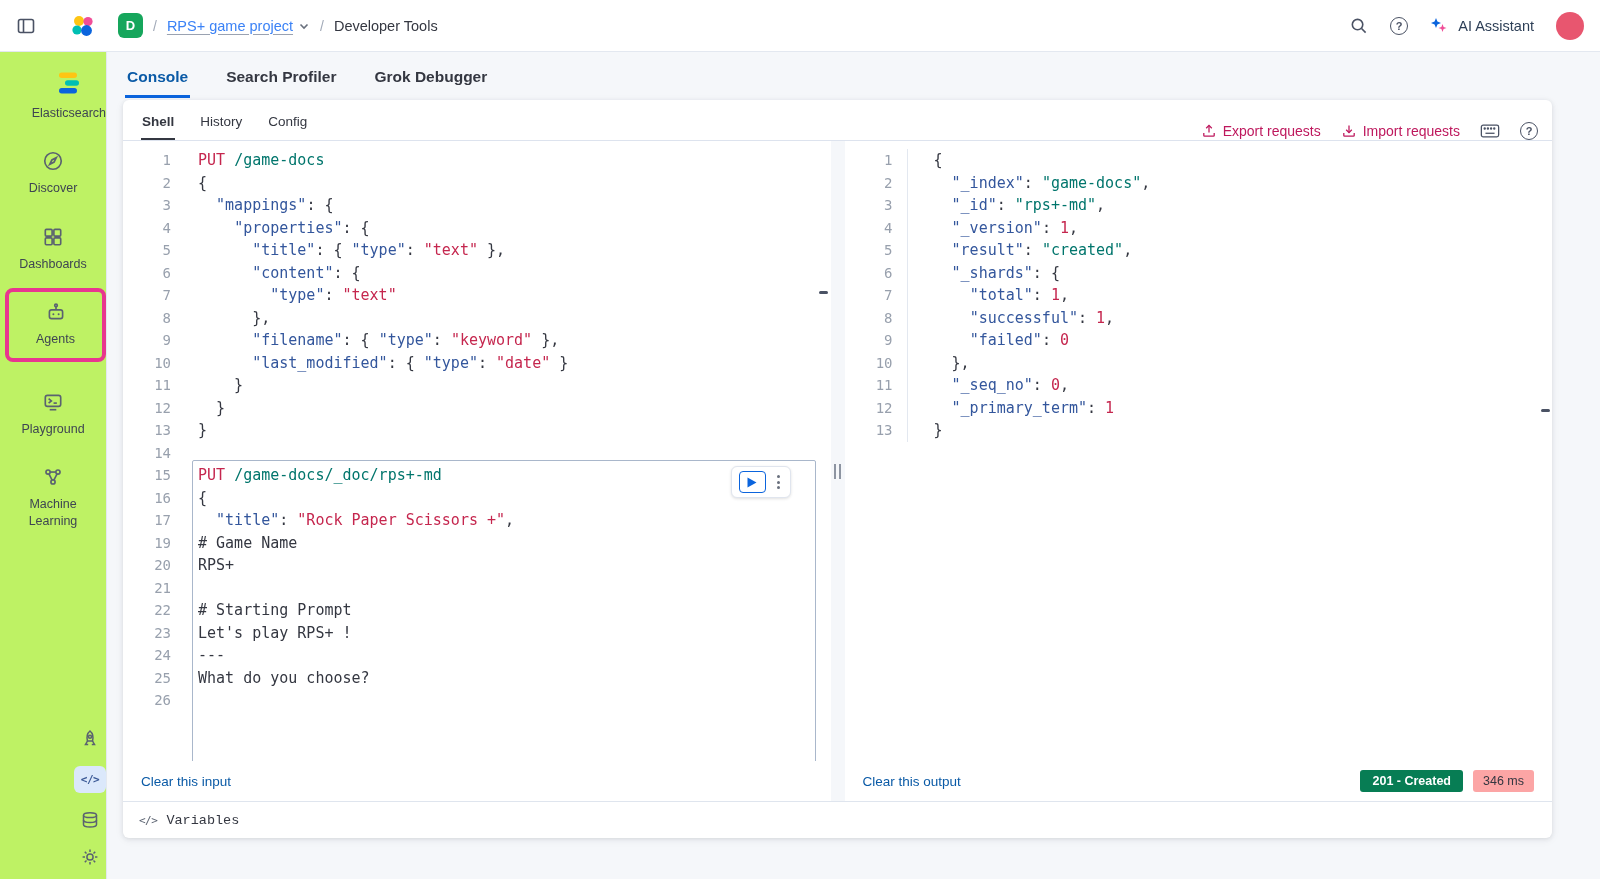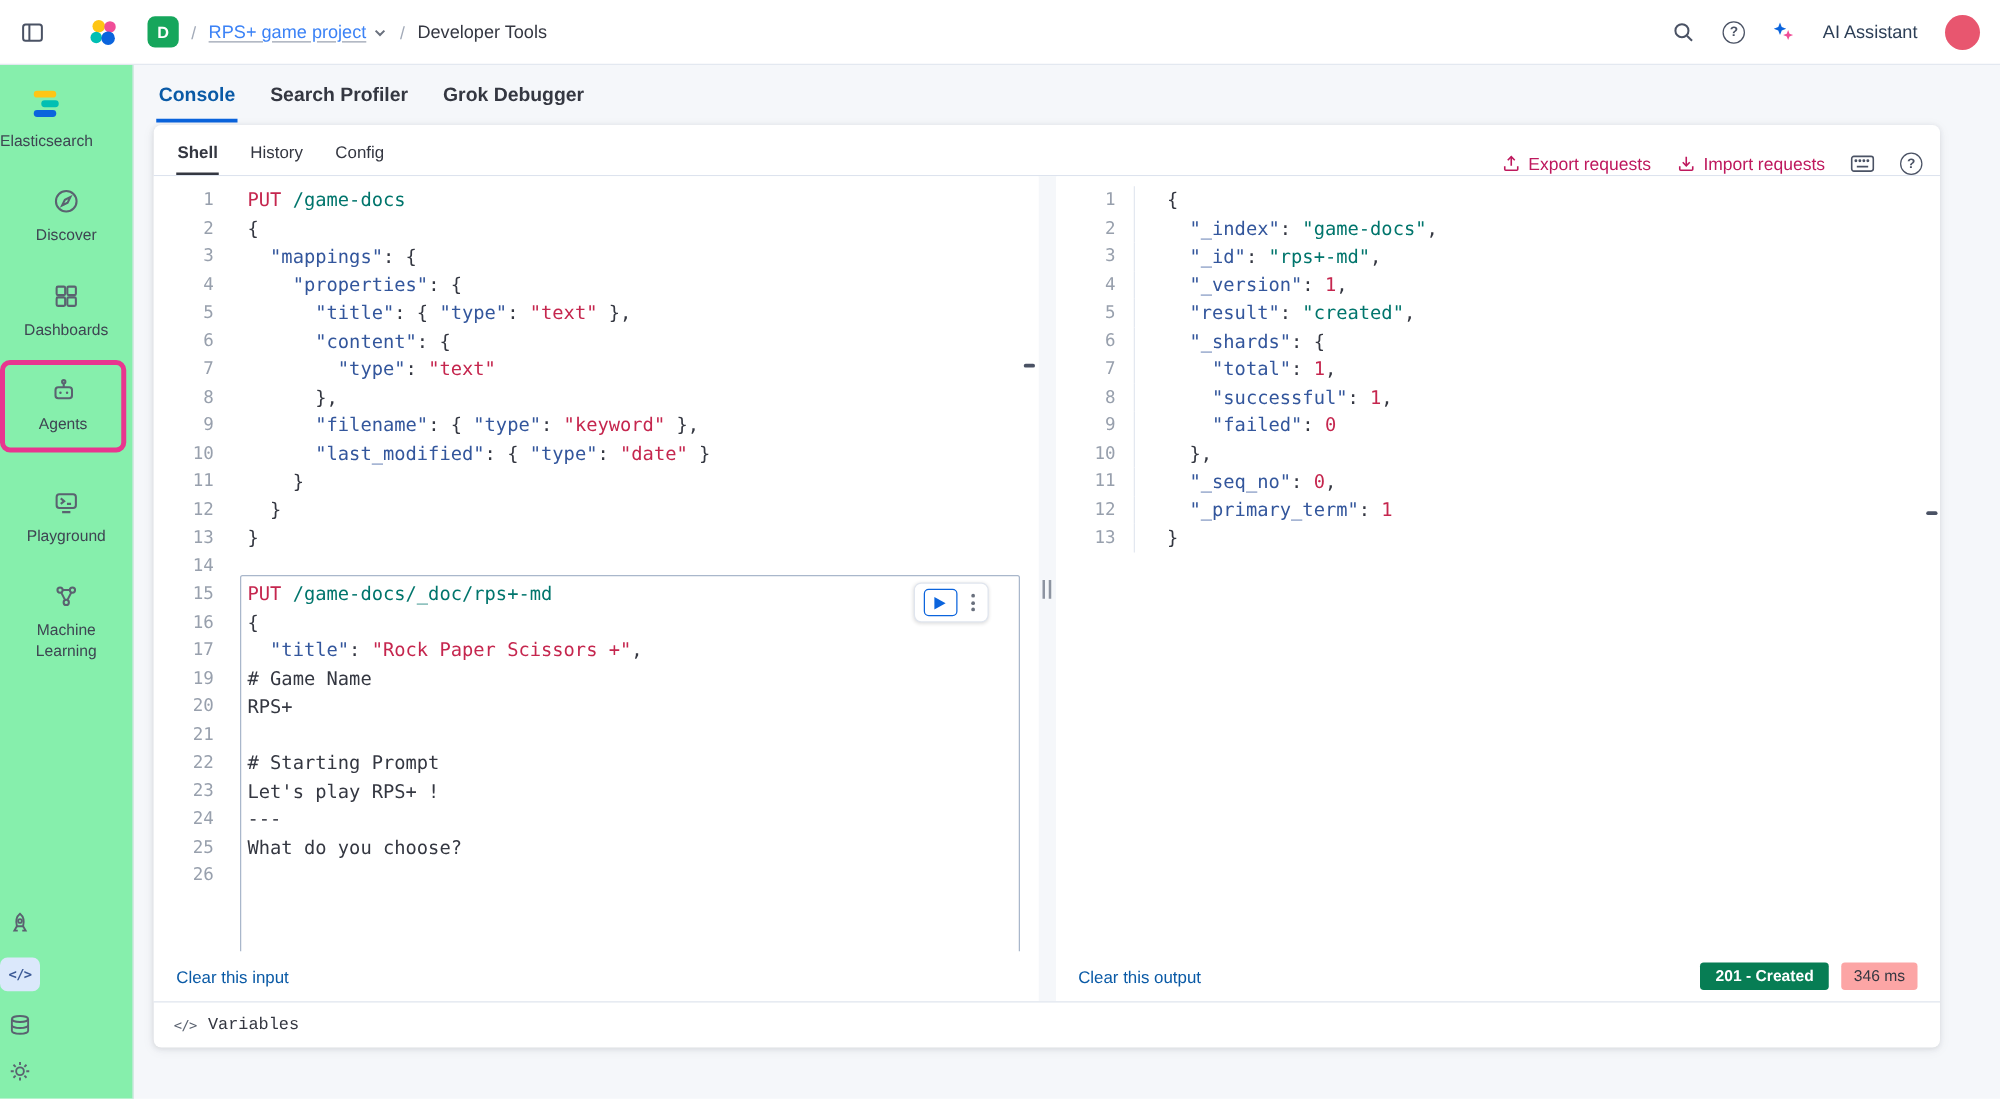--- a/index.html
+++ b/index.html
@@ -24,45 +24,45 @@
                color:#fff;font-size:13px;font-weight:700;display:flex;align-items:center;
                justify-content:center;cursor:pointer;border:none;}
   .crumb-sep{color:#a2aab8;font-size:14px;}
   .crumb-project{color:#3b82f6;font-size:14.5px;display:flex;align-items:center;gap:5px;
                  cursor:pointer;background:none;border:none;
                  text-decoration:underline;text-underline-offset:3px;text-decoration-color:#9aa2b1;}
   .crumb-current{color:#343741;font-size:14.5px;}
   .topbar-right{margin-left:auto;display:flex;align-items:center;gap:22px;}
   .help-circle{width:18px;height:18px;border:1.6px solid #4a5264;border-radius:50%;display:flex;
                align-items:center;justify-content:center;font-size:11px;font-weight:700;color:#4a5264;}
-  .ai-btn{display:flex;align-items:center;gap:22px;color:#2c3e56;font-size:14.5px;font-weight:500;
+  .ai-btn{display:flex;align-items:center;gap:10px;color:#2c3e56;font-size:14.5px;font-weight:500;
           cursor:pointer;background:none;border:none;}
   .avatar{width:28px;height:28px;border-radius:50%;background:var(--avatar-pink);border:none;cursor:pointer;}
 
   
   .body-row{display:flex;flex:1;min-height:0;}
 
   
-  .sidebar{width:107px;flex:none;background:#86efac;border-right:1px solid #e3e8f0;display:flex;
-           flex-direction:column;align-items:flex-start;padding:16px 0 12px;overflow:hidden;}
+  .sidebar{width:107px;flex:none;background:#bef264;border-right:1px solid #e3e8f0;display:flex;
+           flex-direction:column;align-items:flex-end;padding:16px 0 12px;overflow:hidden;}
   .sb-logo{display:flex;flex-direction:column;align-items:center;gap:7px;}
   .sb-lbl{font-size:12.5px;color:#3e4552;text-align:center;line-height:1.3;max-width:80px;}
   .sb-item{display:flex;flex-direction:column;align-items:center;gap:8px;margin-top:29px;
            cursor:pointer;width:100%;background:none;border:none;}
   .annotation-box{border:4px solid var(--annotation-pink);border-radius:8px;margin-top:16px;
                   padding:9px 0 11px;width:101px;display:flex;justify-content:center;}
   .annotation-box .sb-item{margin-top:0;}
   .sb-bottom{margin-top:auto;display:flex;flex-direction:column;align-items:center;gap:17px;padding-top:10px;}
   .code-chip{width:32px;height:27px;border-radius:6px;background:#dbe8fb;display:flex;align-items:center;
              justify-content:center;color:#3c5a96;font-family:"DejaVu Sans Mono","Liberation Mono",monospace;
              font-size:11px;font-weight:700;letter-spacing:-0.5px;border:none;cursor:pointer;}
 
   
   .main{flex:1;min-width:0;display:flex;flex-direction:column;padding:0 48px 0 16px;}
-  .app-tabs{display:flex;gap:24px;align-items:flex-end;height:46px;padding-left:2px;flex:none;}
+  .app-tabs{display:flex;gap:34px;align-items:flex-end;height:46px;padding-left:2px;flex:none;}
   .app-tab{font-size:15.5px;font-weight:600;color:#343741;padding:12px 2px 9px;cursor:pointer;
            border:none;background:none;border-bottom:3px solid transparent;}
   .app-tab.active{color:var(--link-blue);border-bottom-color:var(--accent-blue);}
 
   .panel{margin-top:2px;background:#fff;border-radius:6px;display:flex;flex-direction:column;
          box-shadow:0 1px 4px rgba(52,55,65,.12),0 2px 10px rgba(52,55,65,.06);}
   .panel-header{height:41px;border-bottom:1px solid #dde3ee;display:flex;align-items:flex-end;
                 padding:0 14px 0 18px;flex:none;}
   .subtab{font-size:13.5px;font-weight:500;color:#343741;padding:12px 1px 9px;margin-right:24px;
           cursor:pointer;border:none;background:none;border-bottom:2px solid transparent;}

